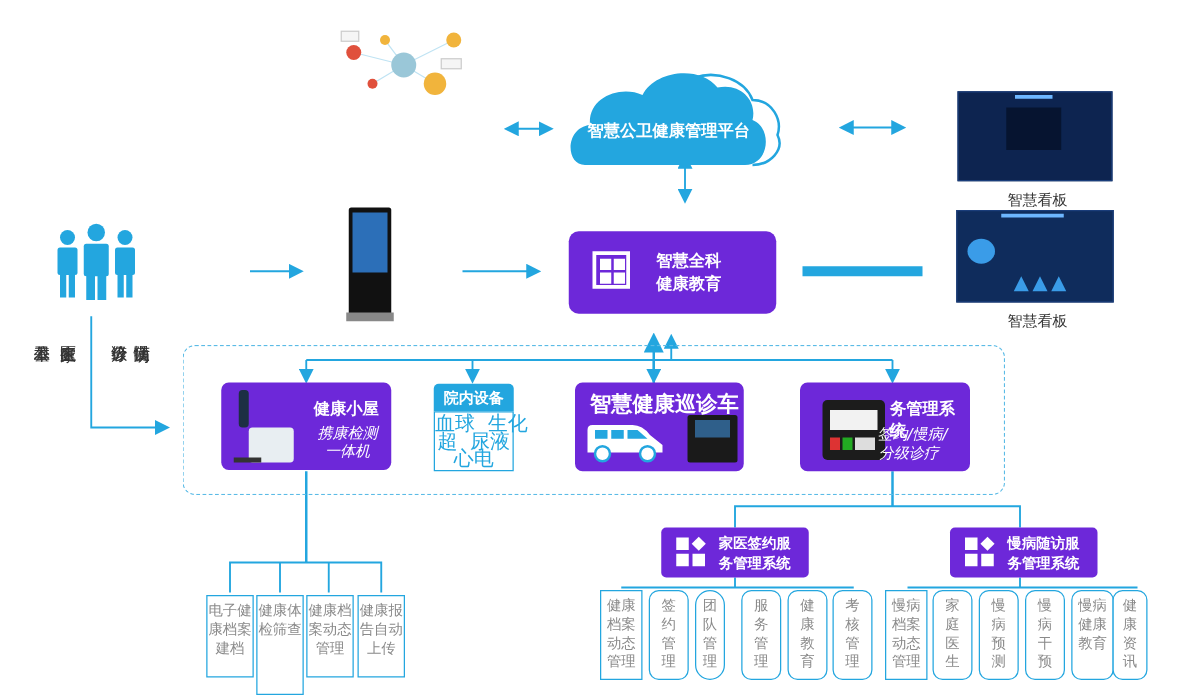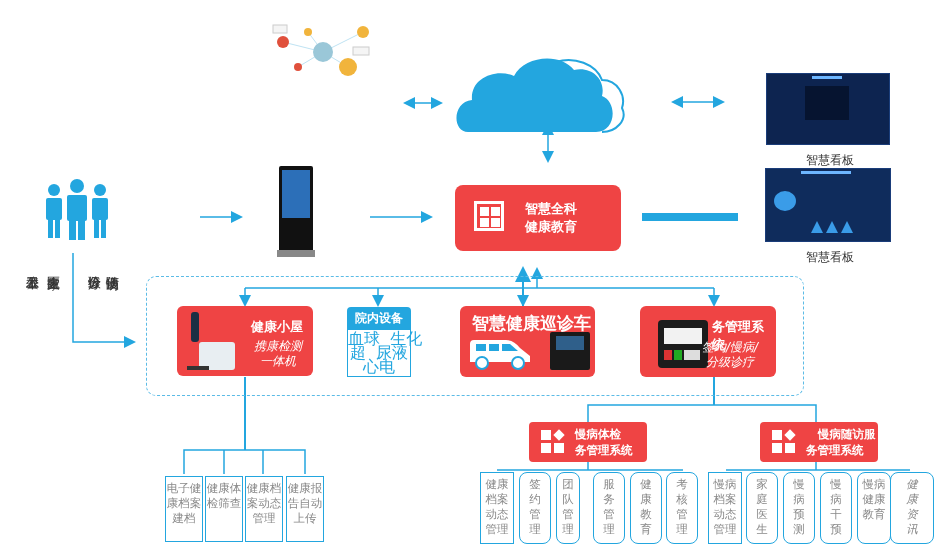--- a/index.html
+++ b/index.html
@@ -1,19 +1,19 @@
 <!DOCTYPE html>
 <html><head>
 <meta charset="utf-8">
 <style>
   html,body{margin:0;padding:0;background:#fff;}
   body{width:952px;height:560px;position:relative;overflow:hidden;font-family:"DejaVu Sans","Liberation Sans",sans-serif;}
   .abs{position:absolute;}
   .cloud-label{color:#fff;font-weight:bold;white-space:nowrap;}
-  .box{background:#ef4444;border-radius:6px;color:#fff;}
+  .box{background:#6d28d9;border-radius:6px;color:#fff;}
   .btitle{font-weight:bold;font-size:13px;color:#fff;}
   .bsub{font-size:12px;color:#fff;line-height:15px;text-align:center;font-style:italic;}
   .leaf{border:1.5px solid #23a6df;background:#fff;color:#8a8a8a;font-size:11.5px;line-height:15px;text-align:center;box-sizing:border-box;padding-top:4px;}
   .leaf.round{border-radius:8px;}
   .vert{writing-mode:vertical-rl;text-orientation:upright;font-size:13px;color:#333;letter-spacing:0px;line-height:16px;}
   .dash-region{border:1.5px dashed #5bbbe6;border-radius:10px;}
   .label-dark{font-size:12px;color:#333;}
   svg{position:absolute;left:0;top:0;}
 </style>
 </head>
@@ -91,20 +91,21 @@
     <path d="M10,112 C-6,112 -6,72 22,70 C22,46 52,34 74,46 C86,28 120,28 132,46 C154,40 176,58 170,80 C186,86 184,112 164,112 Z" fill="#23a6df"></path>
   </svg>
   <div class="abs cloud-label" style="left:6px;top:75px;font-size:16px;">上级公卫信息平台</div>
 </div>
 
 <div class="abs" style="left:456px;top:44px;width:170px;height:90px;">
   <svg width="170" height="90">
     <path d="M100,18 C118,12 140,20 146,36 C162,36 170,52 166,64 C172,76 160,88 146,88" fill="none" stroke="#23a6df" stroke-width="2"></path>
     <path d="M12,88 C-4,88 -4,58 16,56 C14,34 40,24 58,32 C68,12 104,8 118,26 C136,22 150,36 146,52 C162,58 160,88 140,88 Z" fill="#23a6df"></path>
   </svg>
+  <div class="abs cloud-label" style="left:14px;top:52px;font-size:13px;">智慧公卫健康管理平台</div>
 </div>
 
 <div class="abs" style="left:766px;top:73px;width:122px;height:70px;background:#0d2450;border:1px solid #1a3d7a;">
   <div class="abs" style="left:38px;top:12px;width:44px;height:34px;background:#061430;"></div>
   <div class="abs" style="left:45px;top:2px;width:30px;height:3px;background:#6db6ff;"></div>
 </div>
 <div class="abs label-dark" style="left:806px;top:152px;">智慧看板</div>
 
 <div class="abs" style="left:765px;top:168px;width:124px;height:72px;background:#0f2c5c;border:1px solid #1a3d7a;">
   <div class="abs" style="left:8px;top:22px;width:22px;height:20px;border-radius:50%;background:#3a9ce8;"></div>
@@ -196,79 +197,79 @@
 
 <div class="abs box" style="left:640px;top:306px;width:136px;height:71px;">
   <div class="abs" style="left:18px;top:14px;width:50px;height:48px;background:#1c1c1c;border-radius:4px;">
     <div class="abs" style="left:6px;top:8px;width:38px;height:16px;background:#f2f2f2;"></div>
     <div class="abs" style="left:6px;top:30px;width:8px;height:10px;background:#d33;"></div>
     <div class="abs" style="left:16px;top:30px;width:8px;height:10px;background:#2a2;"></div>
     <div class="abs" style="left:26px;top:30px;width:16px;height:10px;background:#ddd;"></div>
   </div>
   <div class="abs btitle" style="left:72px;top:12px;">务管理系统</div>
   <div class="abs bsub" style="left:62px;top:34px;width:70px;text-align:left;">签约/慢病/</div>
-  <div class="abs bsub" style="left:66px;top:49px;width:70px;text-align:left;">分级诊疗</div>
+  <div class="abs bsub" style="left:52px;top:49px;width:70px;text-align:center;">分级诊疗</div>
 </div>
 
 <div class="abs leaf" style="left:165px;top:476px;width:38px;height:66px;"><span>电子健康档案建档</span></div>
-<div class="abs leaf" style="left:205px;top:476px;width:38px;height:66px;"><span>健康体检筛查</span></div>
+<div class="abs leaf" style="left:205px;top:476px;width:38px;height:80px;"><span>健康体检筛查</span></div>
 <div class="abs leaf" style="left:245px;top:476px;width:38px;height:66px;"><span>健康档案动态管理</span></div>
 <div class="abs leaf" style="left:286px;top:476px;width:38px;height:66px;"><span>健康报告自动上传</span></div>
 
 <div class="abs box" style="left:529px;top:422px;width:118px;height:40px;border-radius:4px;">
   <div class="abs" style="left:12px;top:8px;width:26px;height:24px;">
     <div class="abs" style="left:0;top:0;width:10px;height:10px;background:#fff;"></div>
     <div class="abs" style="left:14px;top:1px;width:8px;height:8px;background:#fff;transform:rotate(45deg);"></div>
     <div class="abs" style="left:0;top:13px;width:10px;height:10px;background:#fff;"></div>
     <div class="abs" style="left:13px;top:13px;width:10px;height:10px;background:#fff;"></div>
   </div>
-  <div class="abs btitle" style="left:46px;top:5px;font-size:11.5px;">慢病体检</div>
+  <div class="abs btitle" style="left:46px;top:5px;font-size:11.5px;">家医签约服</div>
   <div class="abs btitle" style="left:46px;top:21px;font-size:11.5px;">务管理系统</div>
 </div>
 
 <div class="abs leaf" style="left:480px;top:472px;width:34px;height:72px;width:34px;">
     <span style="display:block;width:26px;margin:0 auto;">健康档案动态管理</span>
   </div>
 <div class="abs leaf round" style="left:519px;top:472px;width:32px;height:72px;">
     <span style="display:block;width:13px;margin:0 auto;">签约管理</span>
   </div>
-<div class="abs leaf round" style="left:556px;top:472px;width:24px;height:72px;">
+<div class="abs leaf round" style="left:556px;top:472px;width:24px;height:72px;border-radius:15px;">
     <span style="display:block;width:13px;margin:0 auto;">团队管理</span>
   </div>
 <div class="abs leaf round" style="left:593px;top:472px;width:32px;height:72px;">
     <span style="display:block;width:13px;margin:0 auto;">服务管理</span>
   </div>
 <div class="abs leaf round" style="left:630px;top:472px;width:32px;height:72px;">
     <span style="display:block;width:13px;margin:0 auto;">健康教育</span>
   </div>
 <div class="abs leaf round" style="left:666px;top:472px;width:32px;height:72px;">
     <span style="display:block;width:13px;margin:0 auto;">考核管理</span>
   </div>
 
 <div class="abs box" style="left:760px;top:422px;width:118px;height:40px;border-radius:4px;">
   <div class="abs" style="left:12px;top:8px;width:26px;height:24px;">
     <div class="abs" style="left:0;top:0;width:10px;height:10px;background:#fff;"></div>
     <div class="abs" style="left:14px;top:1px;width:8px;height:8px;background:#fff;transform:rotate(45deg);"></div>
     <div class="abs" style="left:0;top:13px;width:10px;height:10px;background:#fff;"></div>
     <div class="abs" style="left:13px;top:13px;width:10px;height:10px;background:#fff;"></div>
   </div>
-  <div class="abs btitle" style="left:58px;top:5px;font-size:11.5px;">慢病随访服</div>
+  <div class="abs btitle" style="left:46px;top:5px;font-size:11.5px;">慢病随访服</div>
   <div class="abs btitle" style="left:46px;top:21px;font-size:11.5px;">务管理系统</div>
 </div>
 
 <div class="abs leaf" style="left:708px;top:472px;width:34px;height:72px;">
     <span style="display:block;width:26px;margin:0 auto;">慢病档案动态管理</span>
   </div>
 <div class="abs leaf round" style="left:746px;top:472px;width:32px;height:72px;">
     <span style="display:block;width:13px;margin:0 auto;">家庭医生</span>
   </div>
 <div class="abs leaf round" style="left:783px;top:472px;width:32px;height:72px;">
     <span style="display:block;width:13px;margin:0 auto;">慢病预测</span>
   </div>
 <div class="abs leaf round" style="left:820px;top:472px;width:32px;height:72px;">
     <span style="display:block;width:13px;margin:0 auto;">慢病干预</span>
   </div>
 <div class="abs leaf round" style="left:857px;top:472px;width:34px;height:72px;">
     <span style="display:block;width:26px;margin:0 auto;">慢病健康教育</span>
   </div>
-<div class="abs leaf round" style="left:890px;top:472px;width:44px;height:72px;font-style:italic;">
+<div class="abs leaf round" style="left:890px;top:472px;width:28px;height:72px;">
     <span style="display:block;width:13px;margin:0 auto;">健康资讯</span>
   </div>
 
 </body></html>

